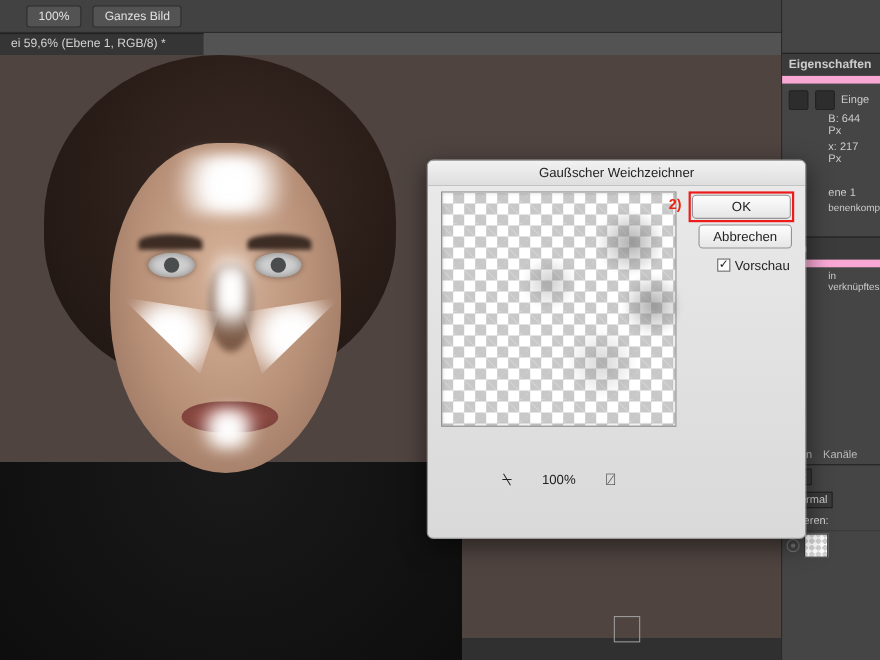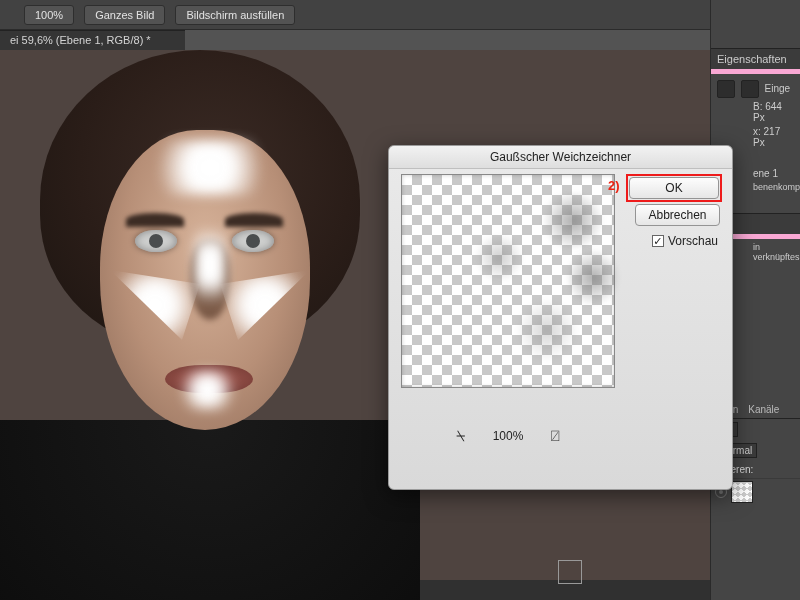--- a/index.html
+++ b/index.html
@@ -70,21 +70,21 @@
       background: radial-gradient(ellipse, #a65b53 0%, #7c4039 80%); border-radius:50%/60%;
     }
     .shirt { position:absolute; top:370px; left:0; width:420px; height:230px;
       background: radial-gradient(circle at 50% 0, #1a1a1a, #0c0c0c);
     }
     
     .right-col {
       position: absolute; top: 0; right: 0; width: 90px; height: 600px;
       background: #454545; border-left: 1px solid #2a2a2a;
     }
-    .panel-hdr { background:#3b3b3b; color:#ccc; font-size:11px; padding:4px 6px; border-top:1px solid #222; border-bottom:5px solid #f9a8d4;}
+    .panel-hdr { background:#3b3b3b; color:#ccc; font-size:11px; padding:4px 6px; border-top:1px solid #222; border-bottom:7px solid #f9a8d4;font-weight:bold;}
     .prop-body { padding:6px; font-size:10px; color:#ccc; }
     .prop-icon { display:inline-block; width:18px; height:18px; background:#2d2d2d; border:1px solid #222; vertical-align:middle; margin-right:3px; border-radius:2px;}
     .prop-line { margin:3px 0;padding-left:36px; }
     .layer-row { display:flex; align-items:center; padding:2px 4px; gap:4px; font-size:10px; border-top:1px solid #3a3a3a;}
     .eye-icon { width:12px; height:12px; border:1px solid #777; border-radius:50%; position:relative; }
     .eye-icon::after { content:''; position:absolute; top:3px; left:3px; width:4px; height:4px; background:#777; border-radius:50%; }
     .thumb { width:22px; height:22px; background-image:
       linear-gradient(45deg,#ccc 25%,transparent 25%),linear-gradient(-45deg,#ccc 25%,transparent 25%),
       linear-gradient(45deg,transparent 75%,#ccc 75%),linear-gradient(-45deg,transparent 75%,#ccc 75%);
       background-size:6px 6px; background-color:#fff; border:1px solid #222;}
@@ -130,21 +130,20 @@
     .chk { width:12px; height:12px; border:1px solid #666; background:#fff; display:inline-flex; align-items:center; justify-content:center; font-size:11px; line-height:1;}
     
     .crop { position:absolute; top:510px; left:558px; width:24px; height:24px; border:1px solid #999;}
   </style>
 </head>
 <body>
 
 <div class="top-strip">
   <div class="ts-btn">100%</div>
   <div class="ts-btn">Ganzes Bild</div>
-  <div class="ts-btn">Bildschirm ausfüllen</div>
 </div>
 
 <div class="doc-tab">ei 59,6% (Ebene 1, RGB/8) *</div>
 
 <div class="canvas-area">
   <div class="canvas">
     <div class="shirt"></div>
     <div class="hair"></div>
     <div class="face"></div>
     <div class="nose-sh"></div>

